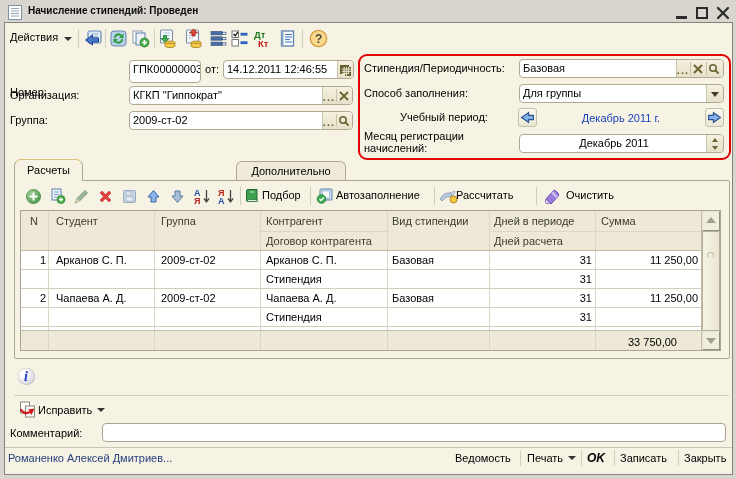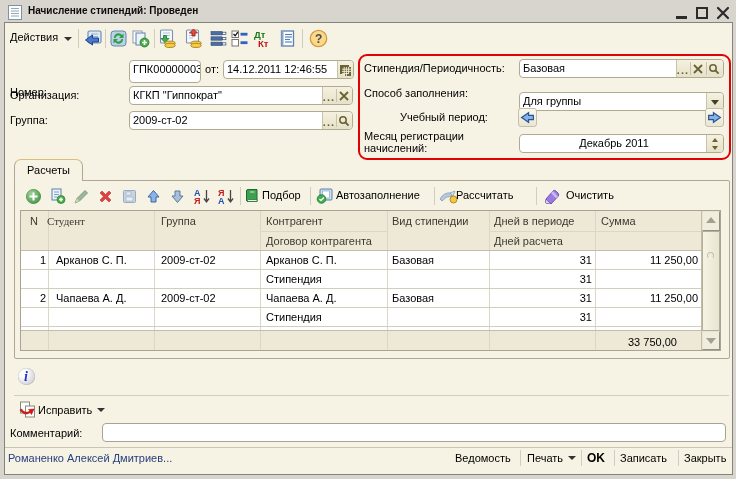--- a/index.html
+++ b/index.html
@@ -181,44 +181,46 @@
         <path d="M1 1 L9 9 M9 1 L1 9" stroke="#6b6233" stroke-width="1.8"></path>
       </svg>
    <div class="bdiv" style="right:16px;"></div>
    <svg class="abs" style="right:3px;top:3px" width="12" height="12" viewBox="0 0 12 12">
         <circle cx="5" cy="5" r="3.2" fill="none" stroke="#6b6233" stroke-width="1.5"></circle>
         <line x1="7.4" y1="7.4" x2="10.6" y2="10.6" stroke="#6b6233" stroke-width="1.9"></line>
       </svg>
  </div>
 
  <div class="lbl" style="left:364px;top:87px;">Способ заполнения:</div>
- <div class="fld" style="left:519px;top:84px;width:205px;height:19px;margin-top:8px;"><span class="ftx">Для группы</span>
+ <div class="fld" style="left:519px;top:84px;width:205px;height:19px;"><span class="ftx">Для группы</span>
    <div class="bz" style="width:17px;"></div>
    <div class="tria" style="right:4px;top:7px;border-left:4px solid transparent;border-right:4px solid transparent;border-top:5px solid #444028;"></div>
  </div>
 
  <div class="lbl" style="left:364px;top:111px;margin-left:36px;">Учебный период:</div>
  <div class="btn3d" style="left:518px;top:108px;width:19px;height:19px;border-color:#c4bfa8;border-radius:3px;background:linear-gradient(#fbf8ee,#eae6d4);"></div>
  <svg class="abs" style="left:520px;top:110px" width="15" height="15" viewBox="0 0 14 14">
       <path d="M8 2.5 L8 5 L12.5 5 L12.5 9 L8 9 L8 11.5 L1.5 7 Z" fill="#85b2ea" stroke="#2d558f" stroke-width="1.1"></path>
     </svg>
  <div class="btn3d" style="left:705px;top:108px;width:19px;height:19px;border-color:#c4bfa8;border-radius:3px;background:linear-gradient(#fbf8ee,#eae6d4);"></div>
  <svg class="abs" style="left:707px;top:110px" width="15" height="15" viewBox="0 0 14 14">
       <path d="M6 2.5 L6 5 L1.5 5 L1.5 9 L6 9 L6 11.5 L12.5 7 Z" fill="#85b2ea" stroke="#2d558f" stroke-width="1.1"></path>
     </svg>
+ <div class="lbl" style="left:537px;top:112px;width:168px;text-align:center;color:#1743bd;">Декабрь 2011 г.</div>
 
  <div class="lbl" style="left:364px;top:130px;">Месяц регистрации</div>
  <div class="lbl" style="left:364px;top:142px;">начислений:</div>
  <div class="fld" style="left:519px;top:134px;width:205px;height:19px;text-align:center;"><span class="ftx" style="padding-right:18px;">Декабрь 2011</span>
    <div class="bz" style="width:17px;"></div>
    <div class="tria" style="right:5px;top:3px;border-left:3.5px solid transparent;border-right:3.5px solid transparent;border-bottom:4.5px solid #6b6233;"></div>
    <div class="tria" style="right:5px;top:11px;border-left:3.5px solid transparent;border-right:3.5px solid transparent;border-top:4.5px solid #6b6233;"></div>
  </div>
 
  <div class="abs" style="left:14px;top:180px;width:716px;height:179px;border:1px solid #aea893;border-radius:2px;"></div>
+ <div class="abs" style="left:236px;top:161px;width:110px;height:19px;background:#f0ebd8;border:1px solid #aea893;border-bottom:none;border-radius:6px 6px 0 0;text-align:center;padding-top:3px;">Дополнительно</div>
  <div class="abs" style="left:14px;top:159px;width:69px;height:22px;background:#f7f3e4;border:1px solid #aea893;border-top:1px solid #dcbe7a;border-bottom:none;border-radius:7px 7px 0 0;text-align:center;padding-top:4px;">Расчеты</div>
  <div class="abs" style="left:15px;top:179px;width:67px;height:3px;background:#f7f3e4;"></div>
 
  <svg class="abs" style="left:26px;top:189px" width="15" height="15" viewBox="0 0 15 15">
   <circle cx="7.5" cy="7.5" r="7" fill="#58a858" stroke="#3a7a3a" stroke-width="0.8"></circle>
   <circle cx="7.5" cy="7.5" r="7" fill="url(#gr1)" opacity="0.55"></circle>
   <path d="M7.5 3.5 L7.5 11.5 M3.5 7.5 L11.5 7.5" stroke="#fff" stroke-width="2"></path>
   <defs>
         <radialGradient id="gr1" cx="0.35" cy="0.3" r="0.8">
           <stop offset="0" stop-color="#d8f0c8"></stop>
@@ -312,21 +314,21 @@
 
   <div class="hline" style="left:21px;top:250px;width:680px;background:#c2bdab;"></div>
   <div class="hline" style="left:21px;top:330px;width:680px;background:#c2bdab;"></div>
 
   <div class="hline" style="left:21px;top:269px;width:680px;"></div>
   <div class="hline" style="left:21px;top:288px;width:680px;"></div>
   <div class="hline" style="left:21px;top:307px;width:680px;"></div>
   <div class="hline" style="left:21px;top:326px;width:680px;"></div>
 
   <div class="hdrtxt" style="left:30px;top:215px;">N</div>
-  <div class="hdrtxt" style="left:47px;top:215px;font-family:Liberation Serif, serif;">Студент</div>
+  <div class="hdrtxt" style="left:56px;top:215px;">Студент</div>
   <div class="hdrtxt" style="left:161px;top:215px;">Группа</div>
   <div class="hdrtxt" style="left:266px;top:215px;">Контрагент</div>
   <div class="hdrtxt" style="left:266px;top:235px;">Договор контрагента</div>
   <div class="hdrtxt" style="left:392px;top:215px;">Вид стипендии</div>
   <div class="hdrtxt" style="left:494px;top:215px;">Дней в периоде</div>
   <div class="hdrtxt" style="left:494px;top:235px;">Дней расчета</div>
   <div class="hdrtxt" style="left:601px;top:215px;">Сумма</div>
 
   <div class="cell" style="left:21px;top:254px;width:25px;text-align:right;">1</div>
   <div class="cell" style="left:56px;top:254px;">Арканов С. П.</div>
@@ -374,18 +376,18 @@
  <div class="lbl" style="left:10px;top:427px;">Комментарий:</div>
  <div class="inp" style="left:102px;top:423px;width:624px;height:19px;border-radius:4px;"></div>
 
  <div class="hline" style="left:5px;top:447px;width:727px;background:#c9c5b6;"></div>
  <div class="lbl" style="left:8px;top:452px;color:#26417e;">Романенко Алексей Дмитриев...</div>
  <div class="lbl" style="left:455px;top:452px;">Ведомость</div>
  <div class="sep" style="left:520px;top:450px;height:16px;"></div>
  <div class="lbl" style="left:527px;top:452px;">Печать</div>
  <div class="tria" style="left:568px;top:456px;border-left:4px solid transparent;border-right:4px solid transparent;border-top:4px solid #333;"></div>
  <div class="sep" style="left:581px;top:450px;height:16px;"></div>
- <div class="lbl" style="left:587px;top:451px;font-weight:bold;font-size:12px;">OK</div>
+ <div class="lbl" style="left:587px;top:451px;font-weight:bold;font-size:12px;font-style:italic;">OK</div>
  <div class="sep" style="left:614px;top:450px;height:16px;"></div>
  <div class="lbl" style="left:620px;top:452px;">Записать</div>
  <div class="sep" style="left:678px;top:450px;height:16px;"></div>
  <div class="lbl" style="left:684px;top:452px;">Закрыть</div>
 </div>
 
 </body></html>

